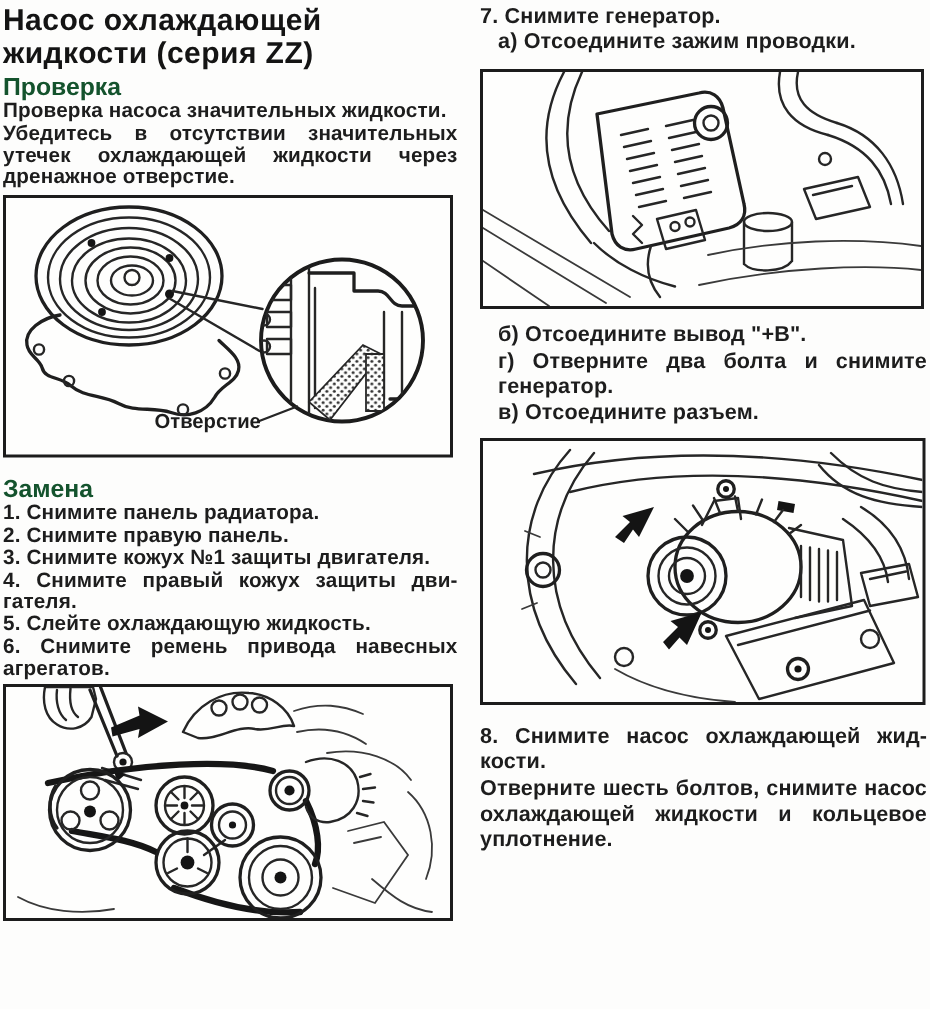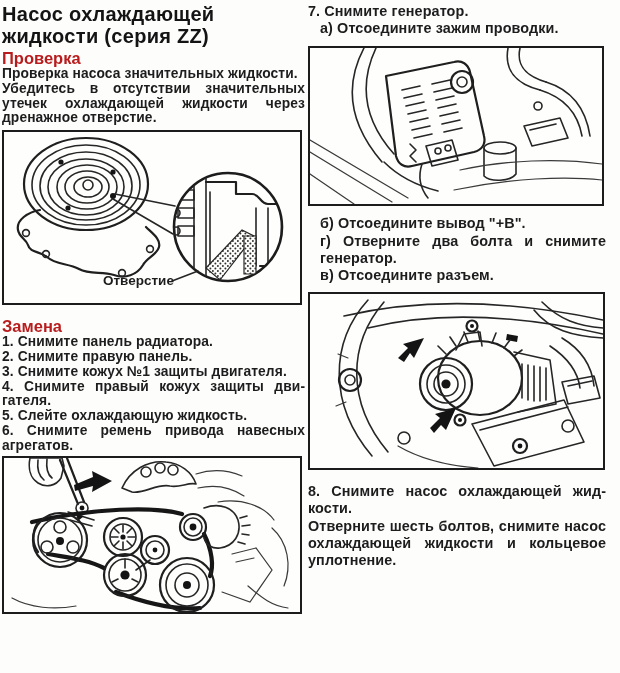--- a/index.html
+++ b/index.html
@@ -4,24 +4,24 @@
 <style>
   * { margin:0; padding:0; box-sizing:border-box; }
   html,body { background:#ffffff; }
   .page {
     position:relative; width:620px; height:673px; overflow:hidden;
     background:#fdfdfc; color:#1a1a1a;
     font-family:"Liberation Sans", sans-serif;
   }
   .col { position:absolute; top:0; }
   .col-left  { left:2px;  width:303px; }
-  .col-right { left:308px; width:298px; }
+  .col-right { left:320px; width:298px; }
 
   h1.title { font-size:20px; line-height:21.5px; font-weight:700; letter-spacing:.3px; padding-top:4px; color:#141414; }
-  h2.head  { font-size:16.5px; line-height:18px; font-weight:700; margin-top:2px; color:#b91c1c; }
+  h2.head  { font-size:16.5px; line-height:18px; font-weight:700; margin-top:2px; color:#14532d; }
   h2.head-zam { margin-top:12px; }
 
   p { font-size:13.8px; line-height:14.8px; font-weight:700; text-align:justify; color:#1d1d1d; letter-spacing:.1px; }
   .col-right p { font-size:14.4px; line-height:17.2px; }
   .col-right p.first { padding-top:3px; }
   .col-right p.sub { padding-left:12px; }
   .col-right p.mt  { margin-top:9px; }
   .col-right p.mt2 { margin-top:13px; }
 
   figure { border:2px solid #1c1c1c; background:#fefefd; overflow:hidden; }

